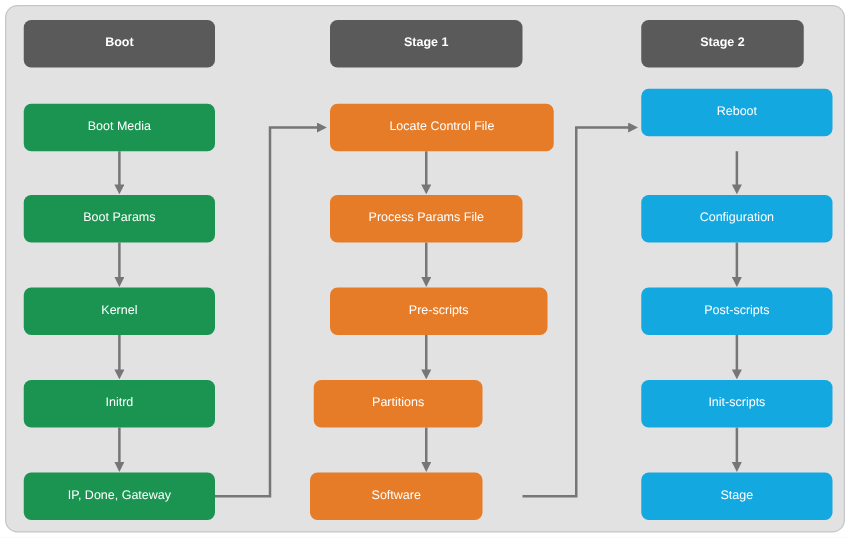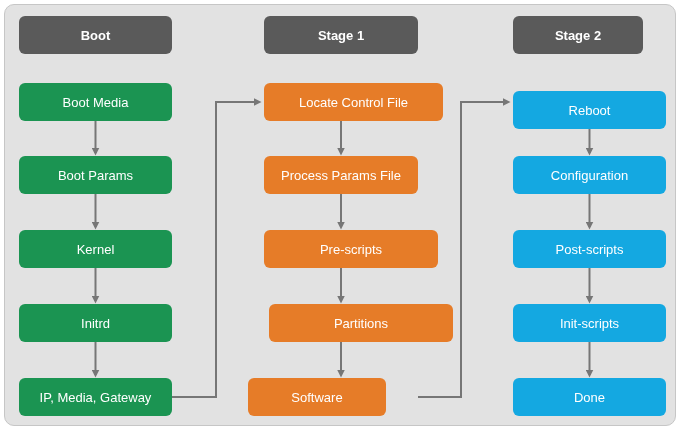--- a/index.html
+++ b/index.html
@@ -12,21 +12,21 @@
   .panel {
     position:absolute; left:4px; top:4px; width:672px; height:422px;
     background:var(--panel-bg,#e2e2e2);
     border:1px solid var(--panel-border,#c6c6c6);
     border-radius:10px;
   }
   .col { position:absolute; left:0; top:0; width:100%; height:100%; pointer-events:none; }
   .node {
     position:absolute; height:38px; border-radius:6px;
     display:flex; align-items:center; justify-content:center;
-    color:var(--text,#ffffff); font-size:13px; line-height:1;
+    color:var(--text,#ffffff); font-size:10px; line-height:1;
     background:var(--node-bg,#888888);
     pointer-events:auto;
     text-align:center;
   }
   .node.header { background:var(--header-bg,#5a5a5a); font-weight:bold; }
   svg.connectors { position:absolute; left:0; top:0; width:672px; height:422px; pointer-events:none; }
   .connectors path.wire { stroke:var(--arrow,#767676); stroke-width:2; fill:none; }
   .connectors marker path { fill:var(--arrow,#767676); stroke:none; }
 </style>
 </head>
@@ -61,35 +61,35 @@
 
       <path class="wire" d="M413,392 L456,392 L456,97 L503,97" marker-end="url(#ah)"></path>
     </svg>
 
     <div class="col" style="--node-bg: #1B9452;">
       <div class="node header" style="left:14px; top:11px;  width:153px">Boot</div>
       <div class="node" style="left:14px; top:78px;  width:153px">Boot Media</div>
       <div class="node" style="left:14px; top:151px; width:153px">Boot Params</div>
       <div class="node" style="left:14px; top:225px; width:153px">Kernel</div>
       <div class="node" style="left:14px; top:299px; width:153px">Initrd</div>
-      <div class="node" style="left:14px; top:373px; width:153px">IP, Media, Gateway</div>
+      <div class="node" style="left:14px; top:373px; width:153px">IP, Done, Gateway</div>
     </div>
 
     <div class="col" style="--node-bg: #E67C28;">
       <div class="node header" style="left:259px; top:11px;  width:154px">Stage 1</div>
       <div class="node" style="left:259px; top:78px;  width:179px">Locate Control File</div>
       <div class="node" style="left:259px; top:151px; width:154px">Process Params File</div>
       <div class="node" style="left:259px; top:225px; width:174px">Pre-scripts</div>
-      <div class="node" style="left:264px; top:299px; width:184px">Partitions</div>
+      <div class="node" style="left:246px; top:299px; width:135px">Partitions</div>
       <div class="node" style="left:243px; top:373px; width:138px">Software</div>
     </div>
 
     <div class="col" style="--node-bg: #14A8E1;">
       <div class="node header" style="left:508px; top:11px;  width:130px">Stage 2</div>
-      <div class="node" style="left:508px; top:86px;  width:153px">Reboot</div>
+      <div class="node" style="left:508px; top:66px;  width:153px">Reboot</div>
       <div class="node" style="left:508px; top:151px; width:153px">Configuration</div>
       <div class="node" style="left:508px; top:225px; width:153px">Post-scripts</div>
       <div class="node" style="left:508px; top:299px; width:153px">Init-scripts</div>
-      <div class="node" style="left:508px; top:373px; width:153px">Done</div>
+      <div class="node" style="left:508px; top:373px; width:153px">Stage</div>
     </div>
 
   </div>
 </div>
 
 </body></html>

